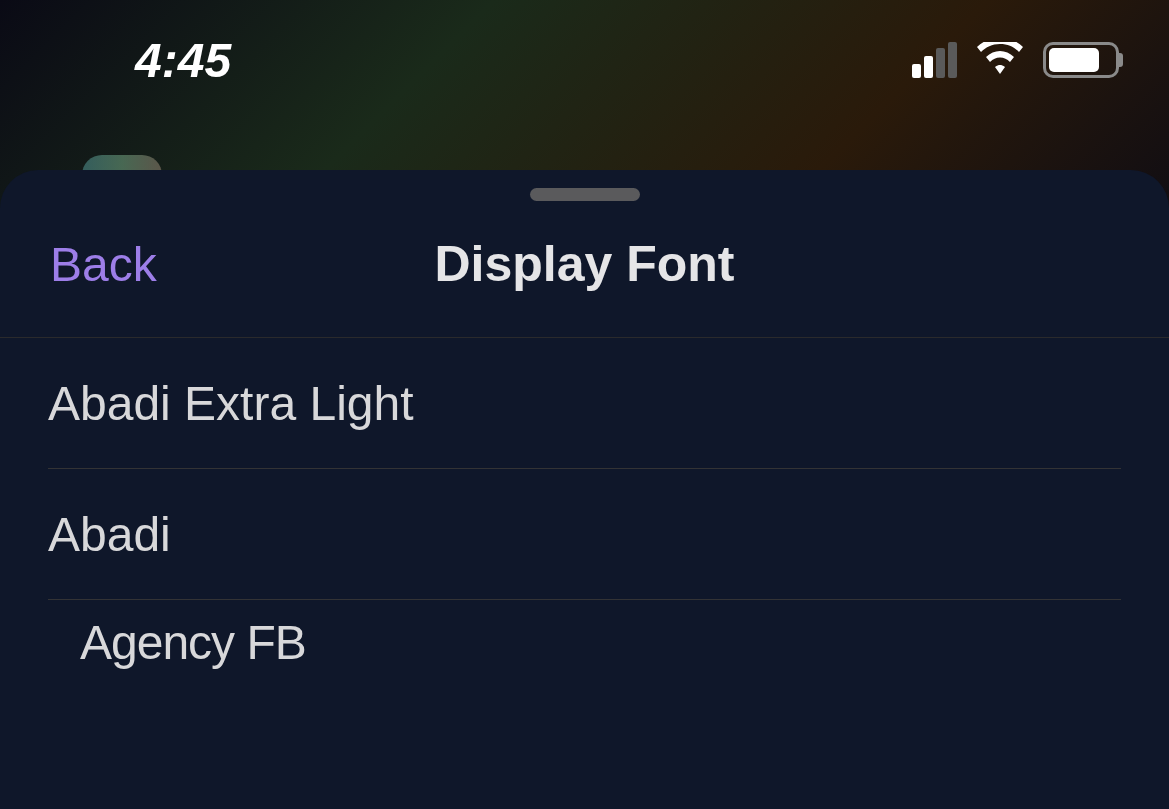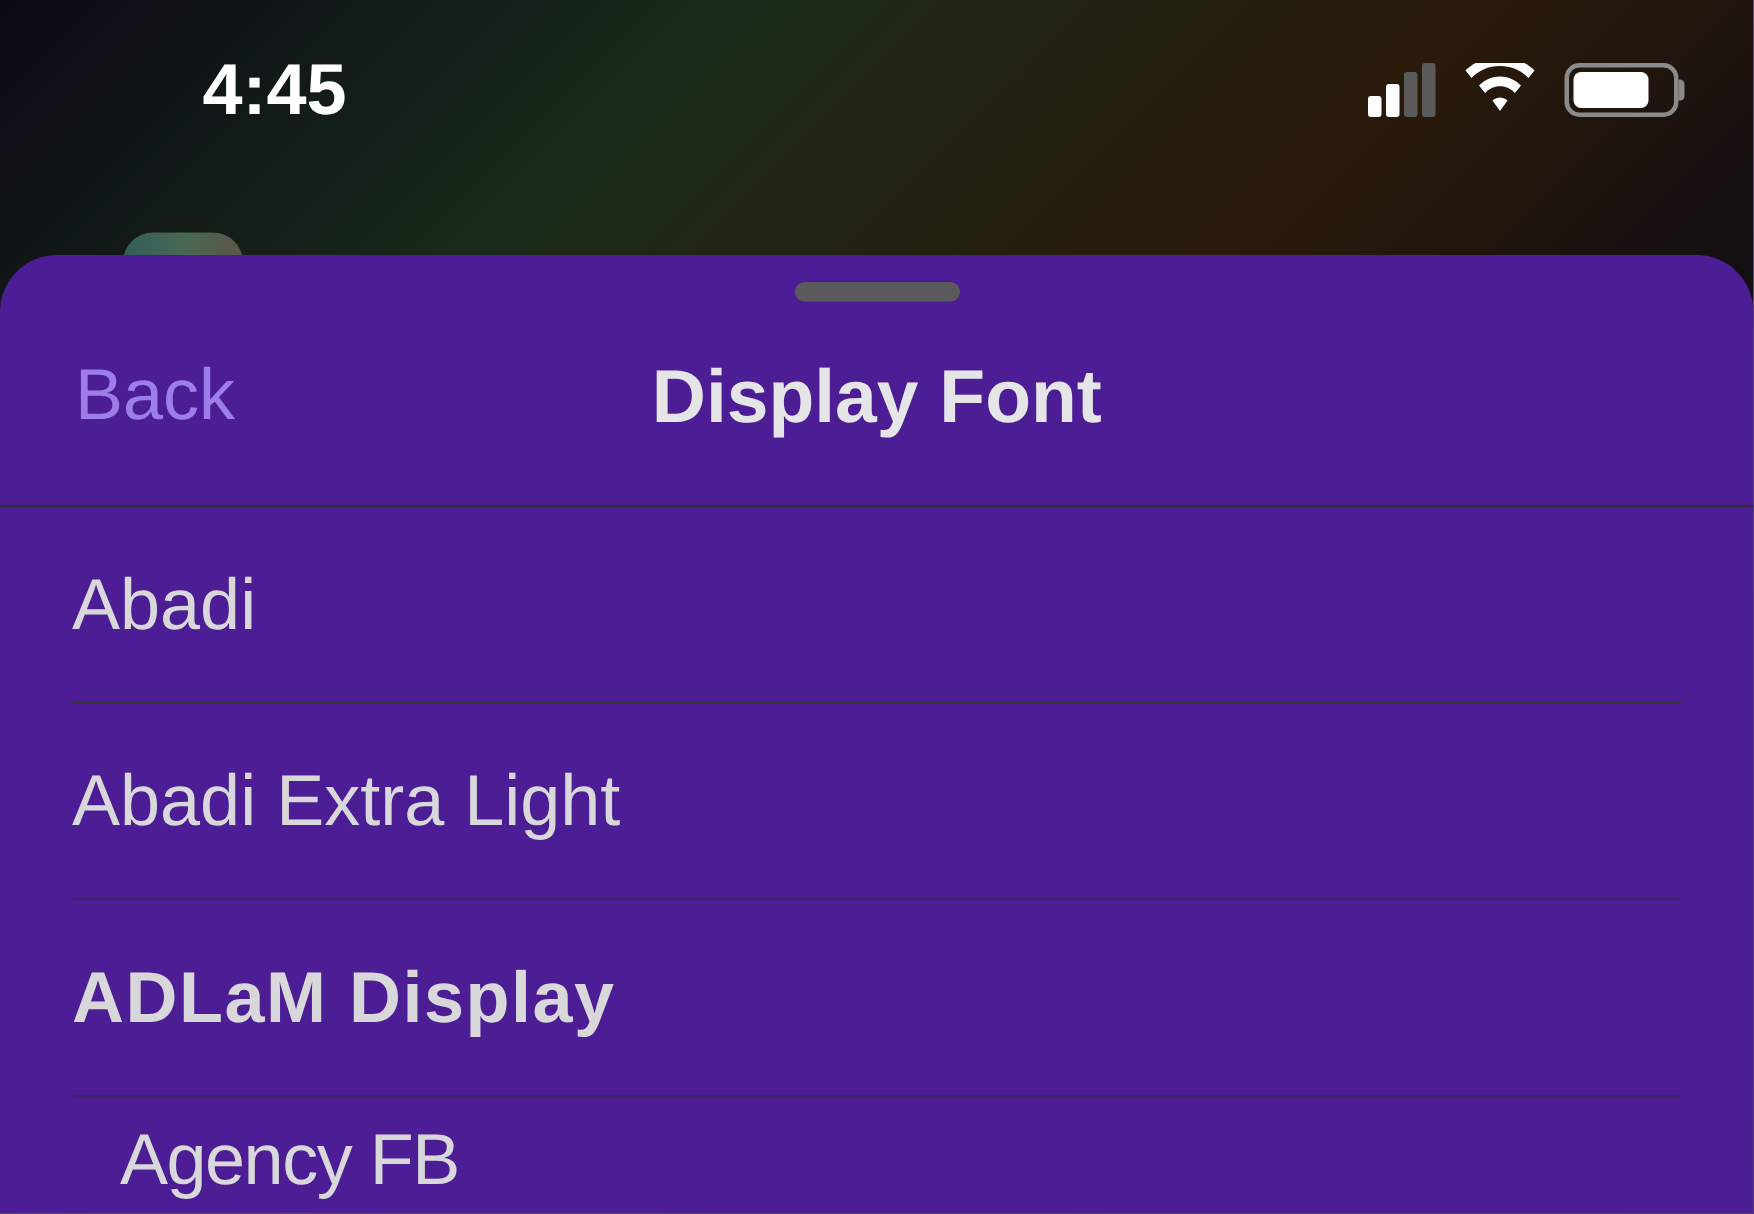--- a/index.html
+++ b/index.html
@@ -21,20 +21,21 @@
       position: absolute;
       top: 0;
       left: 0;
       right: 0;
       height: 120px;
       display: flex;
       align-items: center;
       justify-content: space-between;
       padding: 0 50px;
       z-index: 1;
+      font-style: italic;
     }
 
     .status-time {
       color: #ffffff;
       font-size: 48px;
       font-weight: 600;
       margin-left: 85px;
     }
 
     .status-icons {
@@ -104,21 +105,21 @@
       background: linear-gradient(90deg, #4a8a8a, #6a9a7a, #8a7a6a);
       opacity: 0.6;
     }
 
     .sheet {
       position: absolute;
       top: 170px;
       left: 0;
       right: 0;
       bottom: 0;
-      background: #4c1d95;
+      background: #0f172a;
       border-radius: 38px 38px 0 0;
       overflow: hidden;
     }
 
     .grabber {
       position: absolute;
       top: 18px;
       left: 50%;
       transform: translateX(-50%);
       width: 110px;
@@ -241,25 +242,22 @@
 <div class="sheet">
   <div class="grabber"></div>
 
   <div class="nav-bar">
     <button class="back-button">Back</button>
     <div class="nav-title">Display Font</div>
   </div>
 
   <div class="font-list">
     <div class="font-row">
+      <span class="font-name font-abadi-extra-light">Abadi Extra Light</span>
+    </div>
+    <div class="font-row">
       <span class="font-name font-abadi">Abadi</span>
-    </div>
-    <div class="font-row">
-      <span class="font-name font-abadi-extra-light">Abadi Extra Light</span>
-    </div>
-    <div class="font-row">
-      <span class="font-name font-adlam">ADLaM Display</span>
     </div>
     <div class="font-row font-row-partial">
       <span class="font-name font-agency">Agency FB</span>
     </div>
   </div>
 </div>
 
 </body></html>

